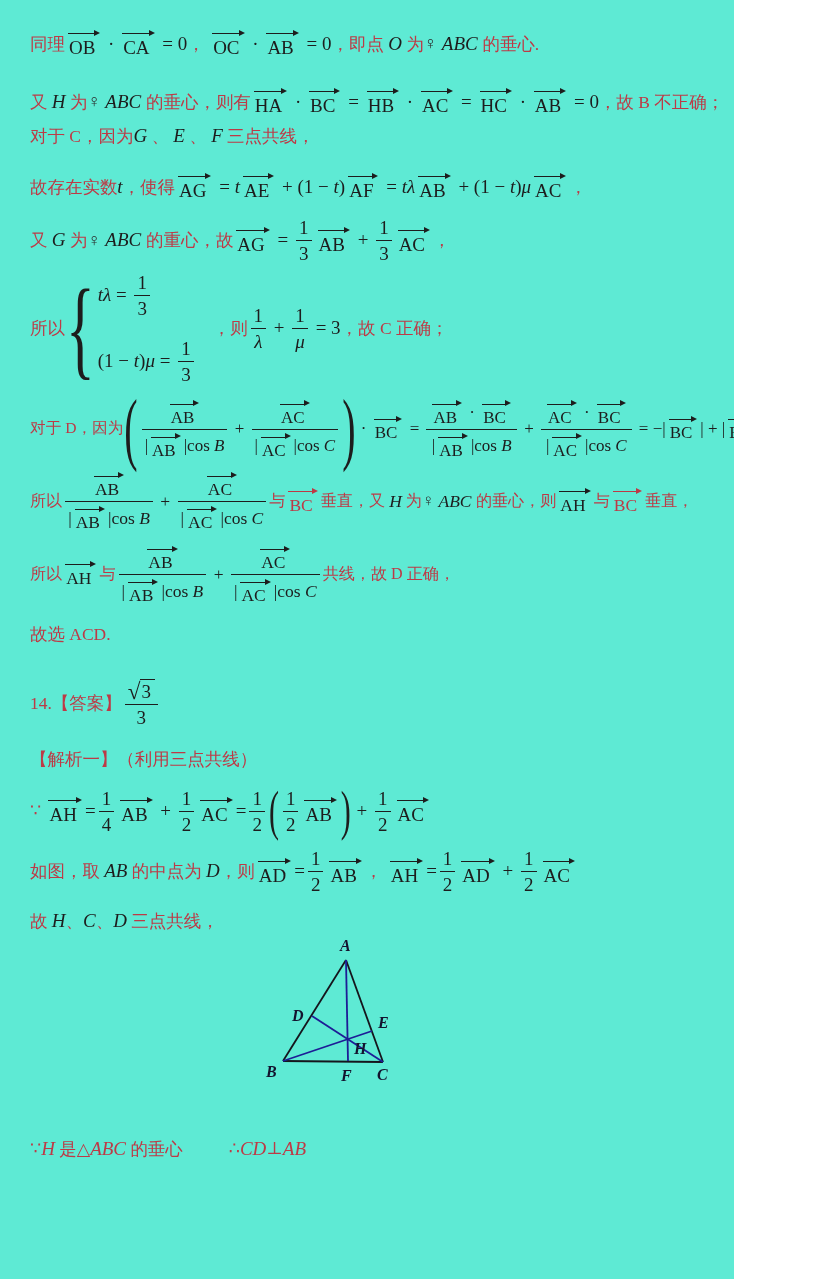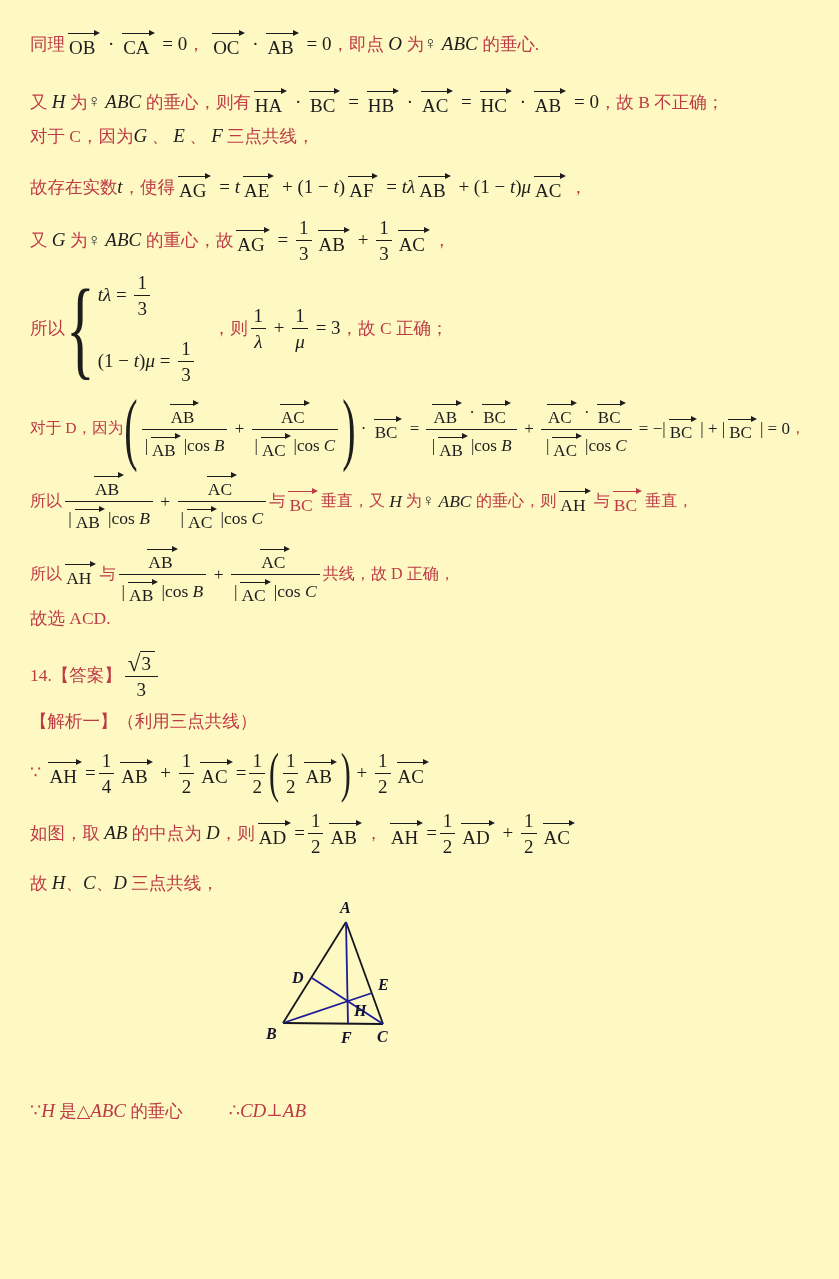--- a/index.html
+++ b/index.html
@@ -1,16 +1,16 @@
 <!DOCTYPE html>
 <html><head>
 <meta charset="utf-8">
 <style>
   html,body{margin:0;padding:0;background:#ffffff;}
-  .page{position:relative;width:839px;height:1279px;background:#fef9c3;box-sizing:border-box;
+  .page{position:relative;width:734px;height:1279px;background:#5eead4;box-sizing:border-box;
         padding:24px 8px 0 30px;overflow:hidden;}
   .line{display:flex;align-items:center;white-space:pre;font-size:19px;color:#bd3a46;
         font-family:"Liberation Serif","DejaVu Serif",serif;}
   .cn{font-size:0.92em;color:#bd3a46;}
   .math{color:#1d1d1d;font-family:"Liberation Serif","DejaVu Serif",serif;}
   .it{font-style:italic;}
   .glyph{color:#2a2a2a;font-size:0.95em;}
   .red{color:#bd3a46;}
   .vec{position:relative;display:inline-block;margin:4px 3px 0 2px;padding:5px 5px 0 2px;}
   .vec::before{content:"";position:absolute;top:1px;left:1px;right:6px;border-top:1.4px solid currentColor;}
@@ -39,23 +39,23 @@
   <div>
       <div class="line" style="margin-top: 4px;"><span class="cn red">同理</span><span class="vec math">OB</span><span class="math"> · </span><span class="vec math">CA</span><span class="math"> = 0</span><span class="cn red">， </span><span class="vec math">OC</span><span class="math"> · </span><span class="vec math">AB</span><span class="math"> = 0</span><span class="cn red">，即点 </span><span class="math it">O</span><span class="cn red"> 为</span><span class="math glyph">♀</span><span class="math it"> ABC </span><span class="cn red">的垂心.</span></div>
       <div class="line" style="margin-top: 27px;"><span class="cn red">又 </span><span class="math it">H</span><span class="cn red"> 为</span><span class="math glyph">♀</span><span class="math it"> ABC </span><span class="cn red">的垂心，则有</span><span class="vec math">HA</span><span class="math"> · </span><span class="vec math">BC</span><span class="math"> = </span><span class="vec math">HB</span><span class="math"> · </span><span class="vec math">AC</span><span class="math"> = </span><span class="vec math">HC</span><span class="math"> · </span><span class="vec math">AB</span><span class="math"> = 0</span><span class="cn red">，故 B 不正确；</span></div>
       <div class="line" style="margin-top: 7px;"><span class="cn red">对于 C，因为</span><span class="math it">G</span><span class="cn red"> 、 </span><span class="math it">E</span><span class="cn red"> 、 </span><span class="math it">F</span><span class="cn red"> 三点共线，</span></div>
       <div class="line" style="margin-top: 23px;"><span class="cn red">故存在实数</span><span class="math it">t</span><span class="cn red">，使得</span><span class="vec math">AG</span><span class="math"> = </span><span class="math it">t</span><span class="vec math">AE</span><span class="math"> + (1 − </span><span class="math it">t</span><span class="math">)</span><span class="vec math">AF</span><span class="math"> = </span><span class="math it">tλ</span><span class="vec math">AB</span><span class="math"> + (1 − </span><span class="math it">t</span><span class="math">)</span><span class="math it">μ</span><span class="vec math">AC</span><span class="cn red">，</span></div>
       <div class="line" style="margin-top: 14px;"><span class="cn red">又 </span><span class="math it">G</span><span class="cn red"> 为</span><span class="math glyph">♀</span><span class="math it"> ABC </span><span class="cn red">的重心，故</span><span class="vec math">AG</span><span class="math"> = </span><span class="frac math"><span class="fn"><span class="math">1</span></span><span class="fbar"></span><span class="fd"><span class="math">3</span></span></span><span class="vec math">AB</span><span class="math"> + </span><span class="frac math"><span class="fn"><span class="math">1</span></span><span class="fbar"></span><span class="fd"><span class="math">3</span></span></span><span class="vec math">AC</span><span class="cn red">，</span></div>
       <div class="line" style="margin-top: 6px;"><span class="cn red">所以</span><span class="bigp math" style="font-size: 60px; transform: scaleY(1.85);">{</span><span class="stack"><span class="srow"><span class="math it">tλ</span><span class="math"> = </span><span class="frac math"><span class="fn"><span class="math">1</span></span><span class="fbar"></span><span class="fd"><span class="math">3</span></span></span></span><span class="srow"><span class="math">(1 − </span><span class="math it">t</span><span class="math">)</span><span class="math it">μ</span><span class="math"> = </span><span class="frac math"><span class="fn"><span class="math">1</span></span><span class="fbar"></span><span class="fd"><span class="math">3</span></span></span></span></span><span class="sp" style="width: 16px;"></span><span class="cn red">，则</span><span class="frac math"><span class="fn"><span class="math">1</span></span><span class="fbar"></span><span class="fd"><span class="math it">λ</span></span></span><span class="math"> + </span><span class="frac math"><span class="fn"><span class="math">1</span></span><span class="fbar"></span><span class="fd"><span class="math it">μ</span></span></span><span class="math"> = 3</span><span class="cn red">，故 C 正确；</span></div>
       <div class="line" style="margin-top: 12px; font-size: 17px;"><span class="cn red">对于 D，因为</span><span class="bigp math" style="font-size: 40px; transform: scaleY(2);">(</span><span class="frac math"><span class="fn"><span class="vec math">AB</span></span><span class="fbar"></span><span class="fd"><span class="math">|</span><span class="vec math">AB</span><span class="math">|cos </span><span class="math it">B</span></span></span><span class="math"> + </span><span class="frac math"><span class="fn"><span class="vec math">AC</span></span><span class="fbar"></span><span class="fd"><span class="math">|</span><span class="vec math">AC</span><span class="math">|cos </span><span class="math it">C</span></span></span><span class="bigp math" style="font-size: 40px; transform: scaleY(2);">)</span><span class="math"> · </span><span class="vec math">BC</span><span class="math"> = </span><span class="frac math"><span class="fn"><span class="vec math">AB</span><span class="math"> · </span><span class="vec math">BC</span></span><span class="fbar"></span><span class="fd"><span class="math">|</span><span class="vec math">AB</span><span class="math">|cos </span><span class="math it">B</span></span></span><span class="math"> + </span><span class="frac math"><span class="fn"><span class="vec math">AC</span><span class="math"> · </span><span class="vec math">BC</span></span><span class="fbar"></span><span class="fd"><span class="math">|</span><span class="vec math">AC</span><span class="math">|cos </span><span class="math it">C</span></span></span><span class="math"> = −|</span><span class="vec math">BC</span><span class="math">| + |</span><span class="vec math">BC</span><span class="math">| = 0</span><span class="cn red">，</span></div>
       <div class="line" style="margin-top: 10px; font-size: 17.5px;"><span class="cn red">所以</span><span class="frac math"><span class="fn"><span class="vec math">AB</span></span><span class="fbar"></span><span class="fd"><span class="math">|</span><span class="vec math">AB</span><span class="math">|cos </span><span class="math it">B</span></span></span><span class="math"> + </span><span class="frac math"><span class="fn"><span class="vec math">AC</span></span><span class="fbar"></span><span class="fd"><span class="math">|</span><span class="vec math">AC</span><span class="math">|cos </span><span class="math it">C</span></span></span><span class="cn red">与</span><span class="vec math red">BC</span><span class="cn red">垂直，又 </span><span class="math it">H</span><span class="cn red"> 为</span><span class="math glyph">♀</span><span class="math it"> ABC </span><span class="cn red">的垂心，则</span><span class="vec math">AH</span><span class="cn red">与</span><span class="vec math red">BC</span><span class="cn red">垂直，</span></div>
       <div class="line" style="margin-top: 10px; font-size: 17.5px;"><span class="cn red">所以</span><span class="vec math">AH</span><span class="cn red">与</span><span class="frac math"><span class="fn"><span class="vec math">AB</span></span><span class="fbar"></span><span class="fd"><span class="math">|</span><span class="vec math">AB</span><span class="math">|cos </span><span class="math it">B</span></span></span><span class="math"> + </span><span class="frac math"><span class="fn"><span class="vec math">AC</span></span><span class="fbar"></span><span class="fd"><span class="math">|</span><span class="vec math">AC</span><span class="math">|cos </span><span class="math it">C</span></span></span><span class="cn red">共线，故 D 正确，</span></div>
-      <div class="line" style="margin-top: 0; text-align: center;"><span class="cn red">故选 ACD.</span></div>
-      <div class="line" style="margin-top: 20px;"><span class="cn red">14.【答案】</span><span class="frac math"><span class="fn"><span class="sqrt math"><span class="rad">√</span><span class="rbody">3</span></span></span><span class="fbar"></span><span class="fd"><span class="math">3</span></span></span></div>
-      <div class="line" style="margin-top: 8px;"><span class="cn red">【解析一】（利用三点共线）</span></div>
+      <div class="line" style="margin-top: 16px; text-align: center;"><span class="cn red">故选 ACD.</span></div>
+      <div class="line" style="margin-top: 32px;"><span class="cn red">14.【答案】</span><span class="frac math"><span class="fn"><span class="sqrt math"><span class="rad">√</span><span class="rbody">3</span></span></span><span class="fbar"></span><span class="fd"><span class="math">3</span></span></span></div>
+      <div class="line" style="margin-top: 18px;"><span class="cn red">【解析一】（利用三点共线）</span></div>
       <div class="line" style="margin-top: 16px;"><span class="cn red">∵ </span><span class="vec math">AH</span><span class="math">=</span><span class="frac math"><span class="fn"><span class="math">1</span></span><span class="fbar"></span><span class="fd"><span class="math">4</span></span></span><span class="vec math">AB</span><span class="math"> + </span><span class="frac math"><span class="fn"><span class="math">1</span></span><span class="fbar"></span><span class="fd"><span class="math">2</span></span></span><span class="vec math">AC</span><span class="math">=</span><span class="frac math"><span class="fn"><span class="math">1</span></span><span class="fbar"></span><span class="fd"><span class="math">2</span></span></span><span class="bigp math" style="font-size: 30px; transform: scaleY(1.8);">(</span><span class="frac math"><span class="fn"><span class="math">1</span></span><span class="fbar"></span><span class="fd"><span class="math">2</span></span></span><span class="vec math">AB</span><span class="bigp math" style="font-size: 30px; transform: scaleY(1.8);">)</span><span class="math"> + </span><span class="frac math"><span class="fn"><span class="math">1</span></span><span class="fbar"></span><span class="fd"><span class="math">2</span></span></span><span class="vec math">AC</span></div>
       <div class="line" style="margin-top: 12px;"><span class="cn red">如图，取 </span><span class="math it">AB</span><span class="cn red"> 的中点为 </span><span class="math it">D</span><span class="cn red">，则</span><span class="vec math">AD</span><span class="math">=</span><span class="frac math"><span class="fn"><span class="math">1</span></span><span class="fbar"></span><span class="fd"><span class="math">2</span></span></span><span class="vec math">AB</span><span class="cn red">， </span><span class="vec math">AH</span><span class="math">=</span><span class="frac math"><span class="fn"><span class="math">1</span></span><span class="fbar"></span><span class="fd"><span class="math">2</span></span></span><span class="vec math">AD</span><span class="math"> + </span><span class="frac math"><span class="fn"><span class="math">1</span></span><span class="fbar"></span><span class="fd"><span class="math">2</span></span></span><span class="vec math">AC</span></div>
       <div class="line" style="margin-top: 13px;"><span class="cn red">故 </span><span class="math it">H</span><span class="cn red">、</span><span class="math it">C</span><span class="cn red">、</span><span class="math it">D</span><span class="cn red"> 三点共线，</span></div>
     </div>
   <div class="diagram-wrap"><svg width="262" height="168" viewBox="0 0 262 168">
         <line x1="120" y1="25" x2="57" y2="126" stroke="#15151c" stroke-width="1.8"></line>
         <line x1="120" y1="25" x2="157" y2="127" stroke="#15151c" stroke-width="1.8"></line>
         <line x1="57" y1="126" x2="157" y2="127" stroke="#15151c" stroke-width="1.8"></line>
         <line x1="120" y1="25" x2="122" y2="126" stroke="#1d1d96" stroke-width="1.8"></line>
         <line x1="57" y1="126" x2="146" y2="96" stroke="#1d1d96" stroke-width="1.8"></line>

